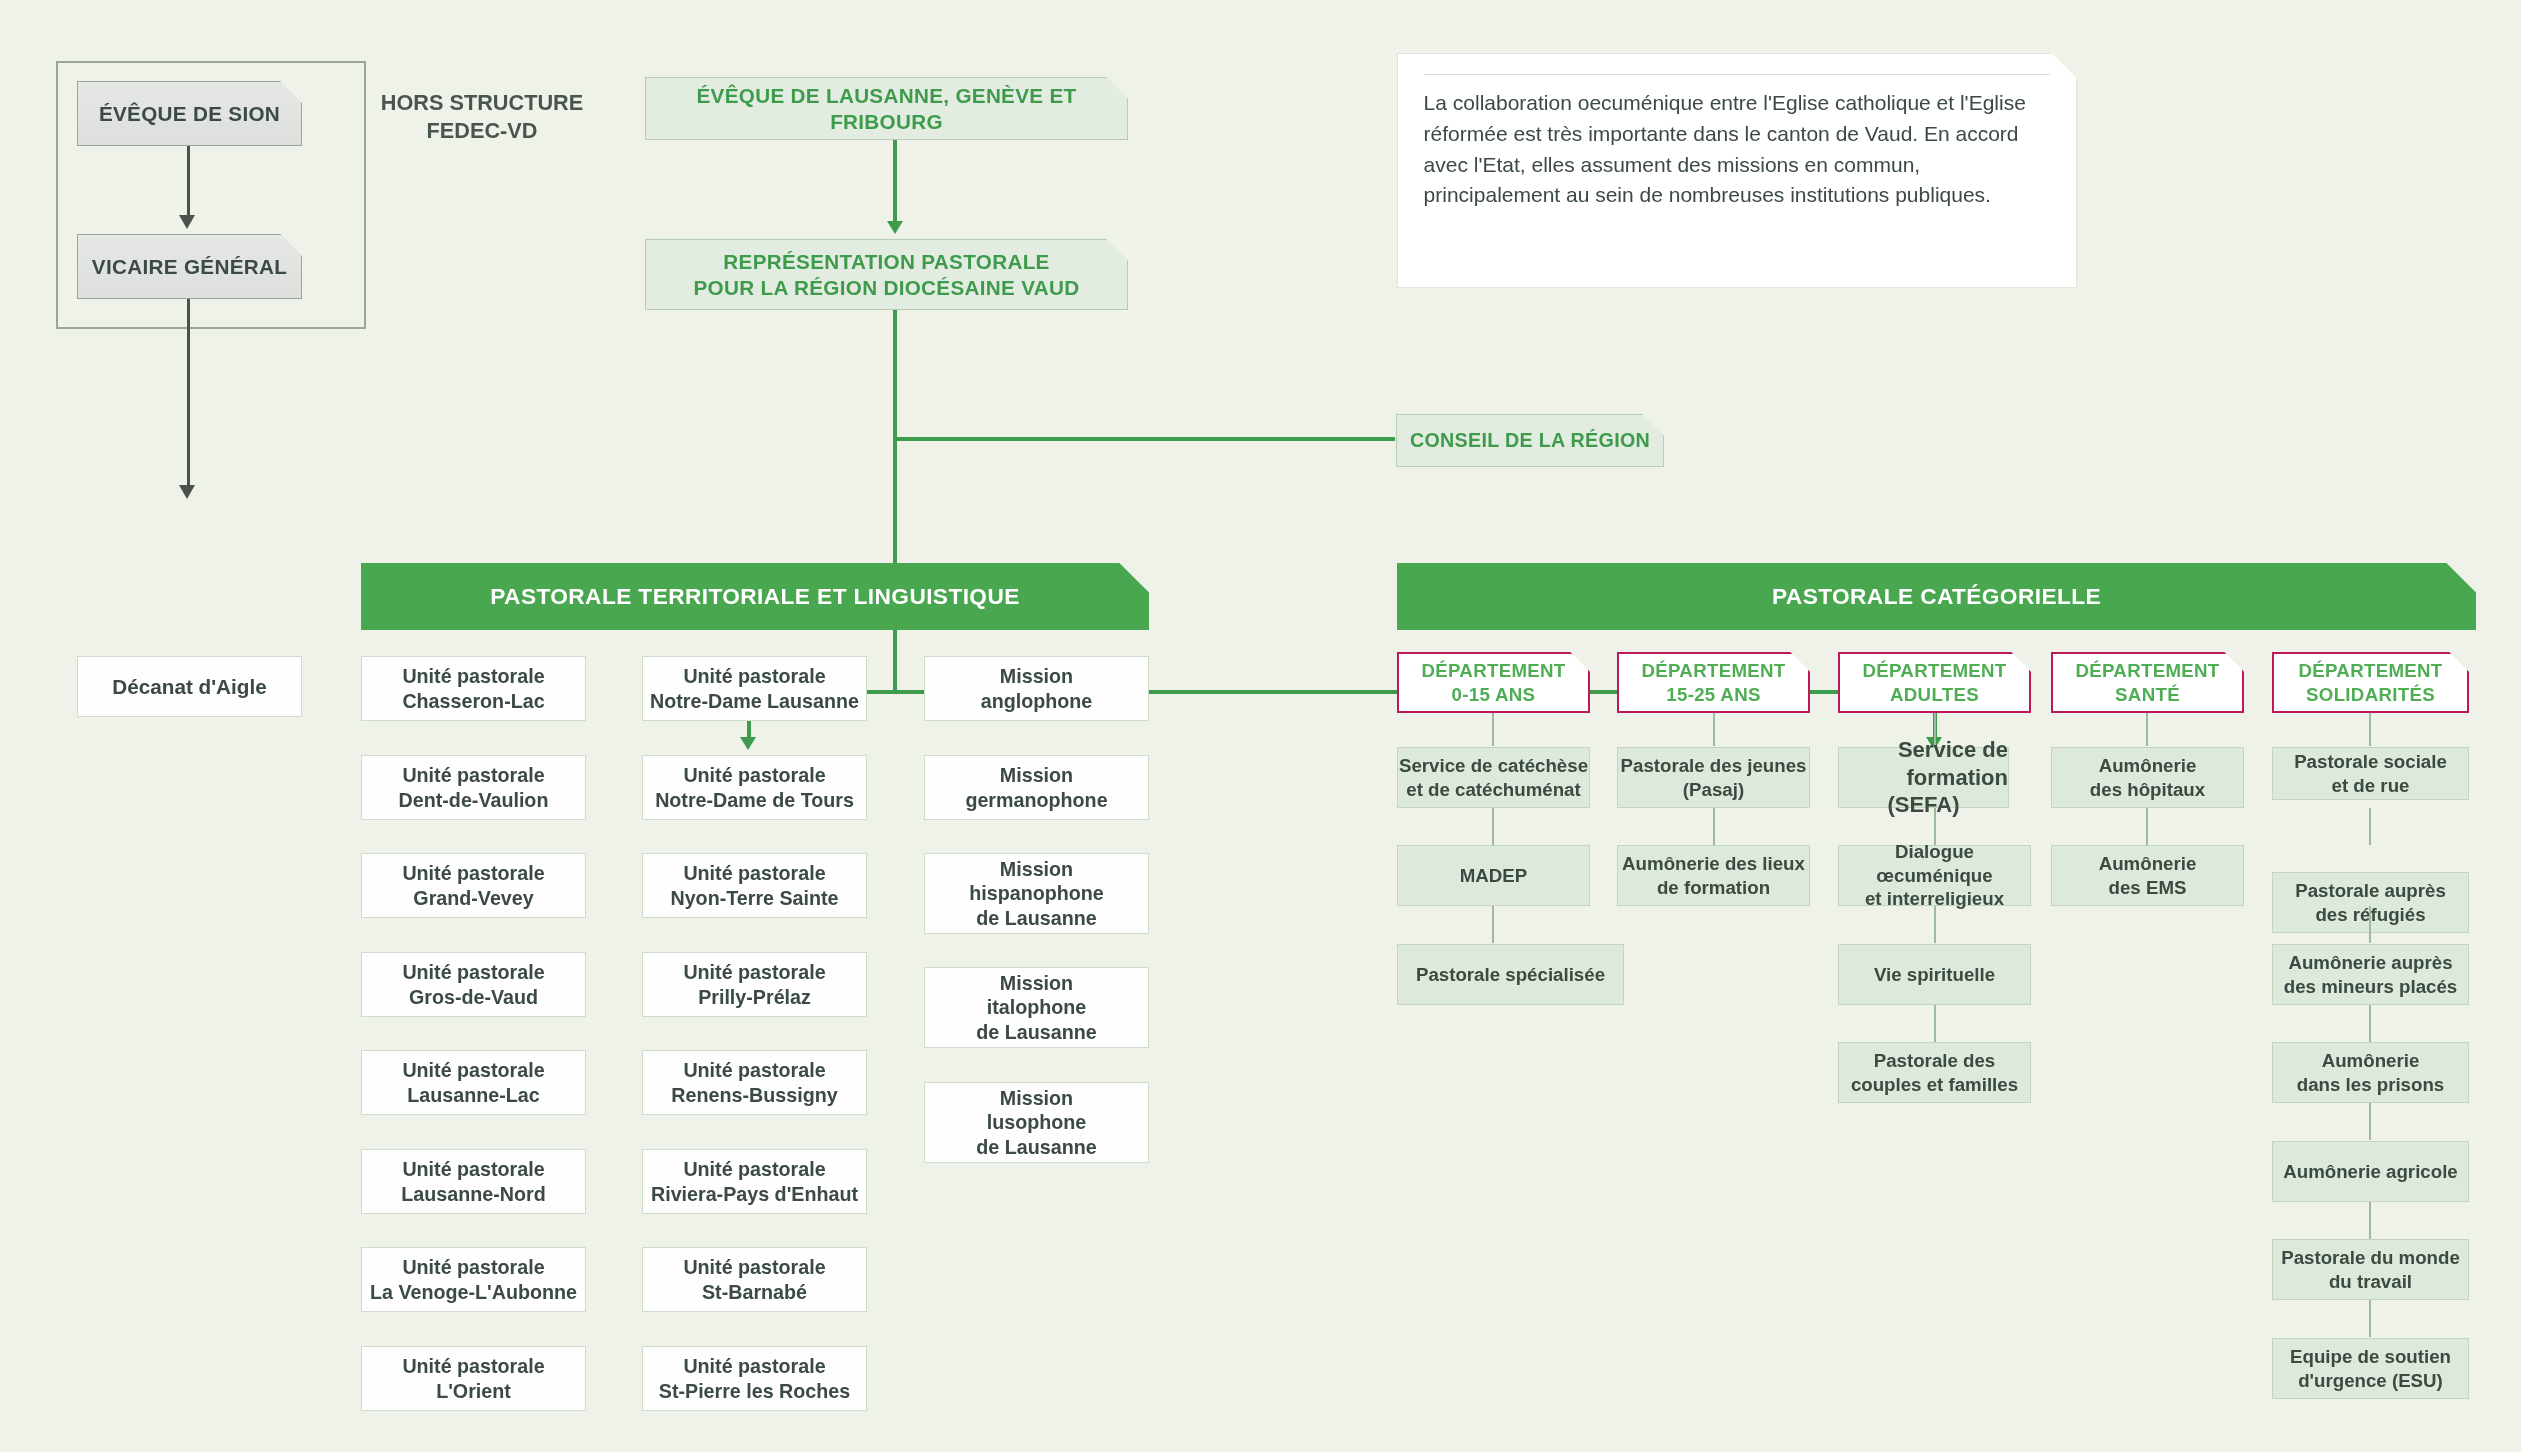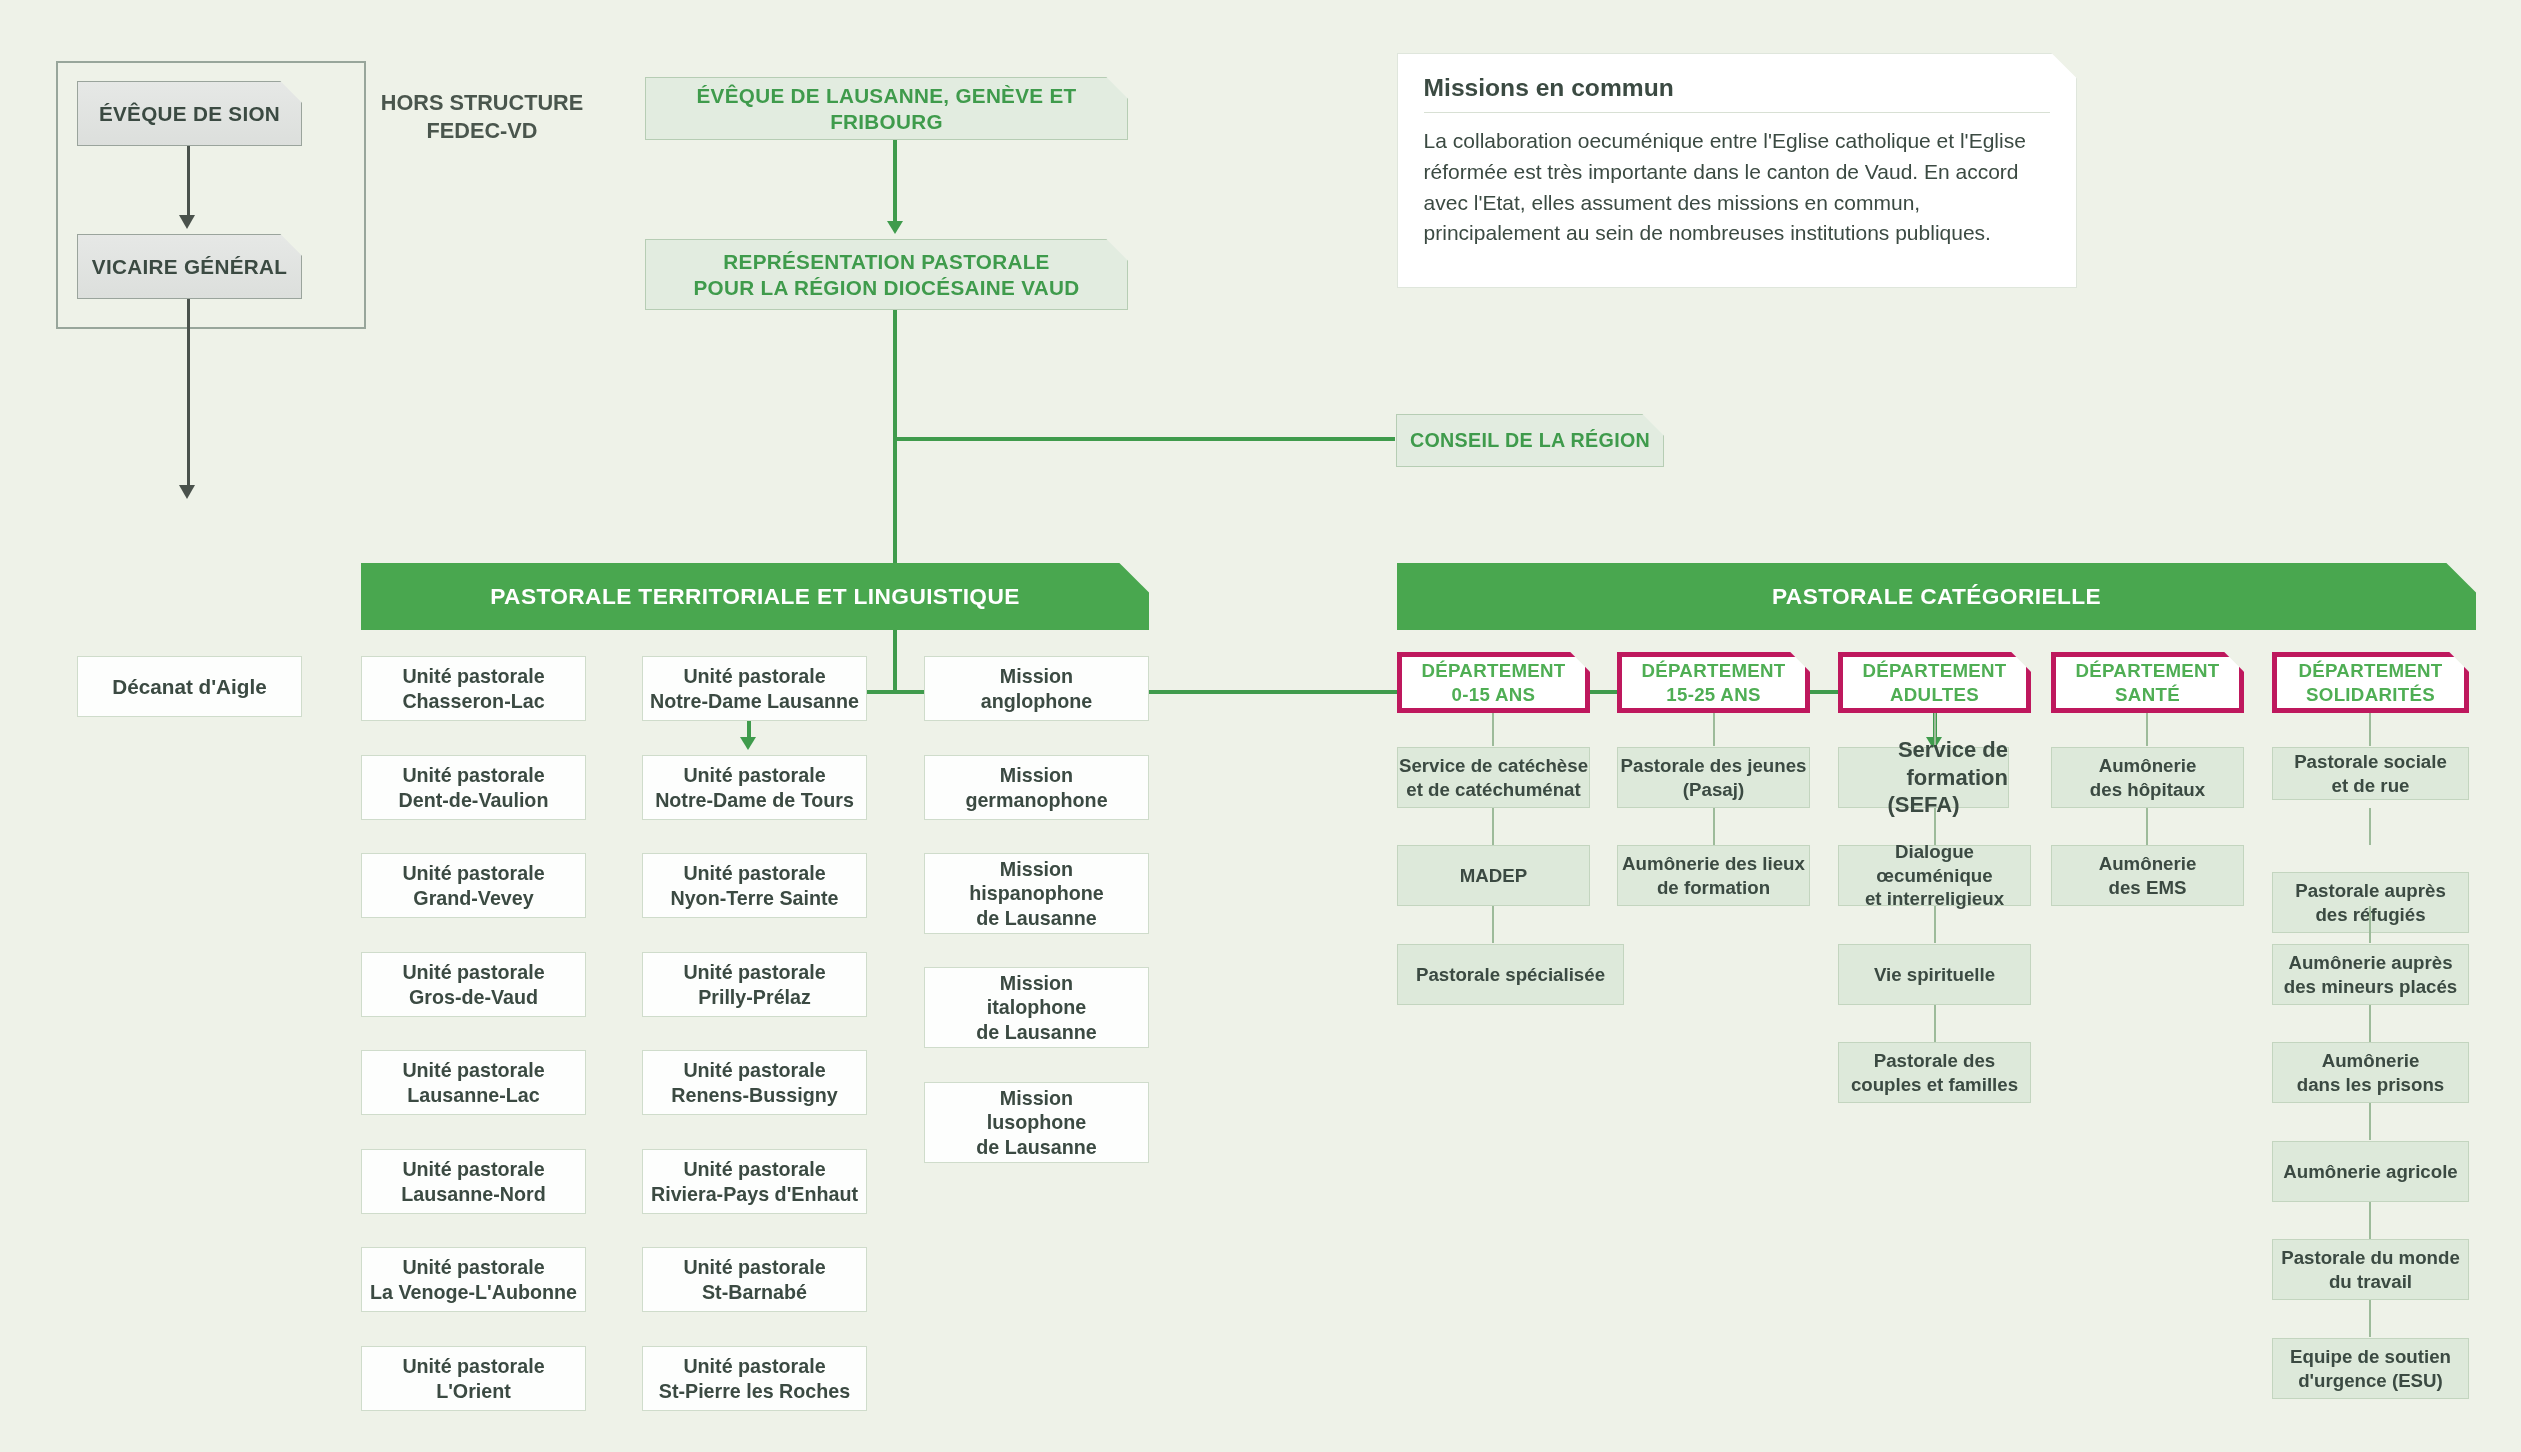--- a/index.html
+++ b/index.html
@@ -66,21 +66,21 @@
   .white-card{
     background:#fdfefd;
     border:1px solid #cfdccb;
     color:#3b4a42;
     font-weight:bold;
   }
 
   
   .dept-head{
     background:#ffffff;
-    border:5px solid #be185d;
+    border:2px solid #be185d;
     color:#4fae54;
     font-weight:bold;
     letter-spacing:0.3px;
     clip-path:polygon(0 0, calc(100% - 19.7px) 0, 100% 19.7px, 100% 100%, 0 100%);
   }
 
   
   .pale-card{
     background:#dde9da;
     border:1px solid #c3d5bf;
@@ -151,21 +151,20 @@
     <span>CONSEIL DE LA RÉGION</span>
   </div>
 
   <div class="ln" style="left:747px;top:690px;width:1190px;height:3.9px;"></div>
   <div class="ln" style="left:747px;top:690px;width:3.9px;height:51px;"></div>
   <div class="arrow-down" style="left:740px;top:737px;"></div>
   <div class="ln" style="left:1933px;top:690px;width:3.9px;height:51px;"></div>
   <div class="arrow-down" style="left:1926px;top:737px;"></div>
 
   <div class="info-panel" style="left:1397px;top:53px;width:680px;height:235px;">
-    <div class="info-title">Missions en commun</div>
     <div class="info-rule"></div>
     <p class="info-body">La collaboration oecuménique entre l'Eglise catholique et l'Eglise réformée est très importante dans le canton de Vaud. En accord avec l'Etat, elles assument des missions en commun, principalement au sein de nombreuses institutions publiques.</p>
   </div>
 
 
   <div class="node white-card" style="left:77px;top:656px;width:225px;height:61px;font-size:20.7px;">
     <span>Décanat d'Aigle</span>
   </div>
 
   <div class="node banner" style="left:1397px;top:563px;width:1079px;height:67px;font-size:22.7px;">

